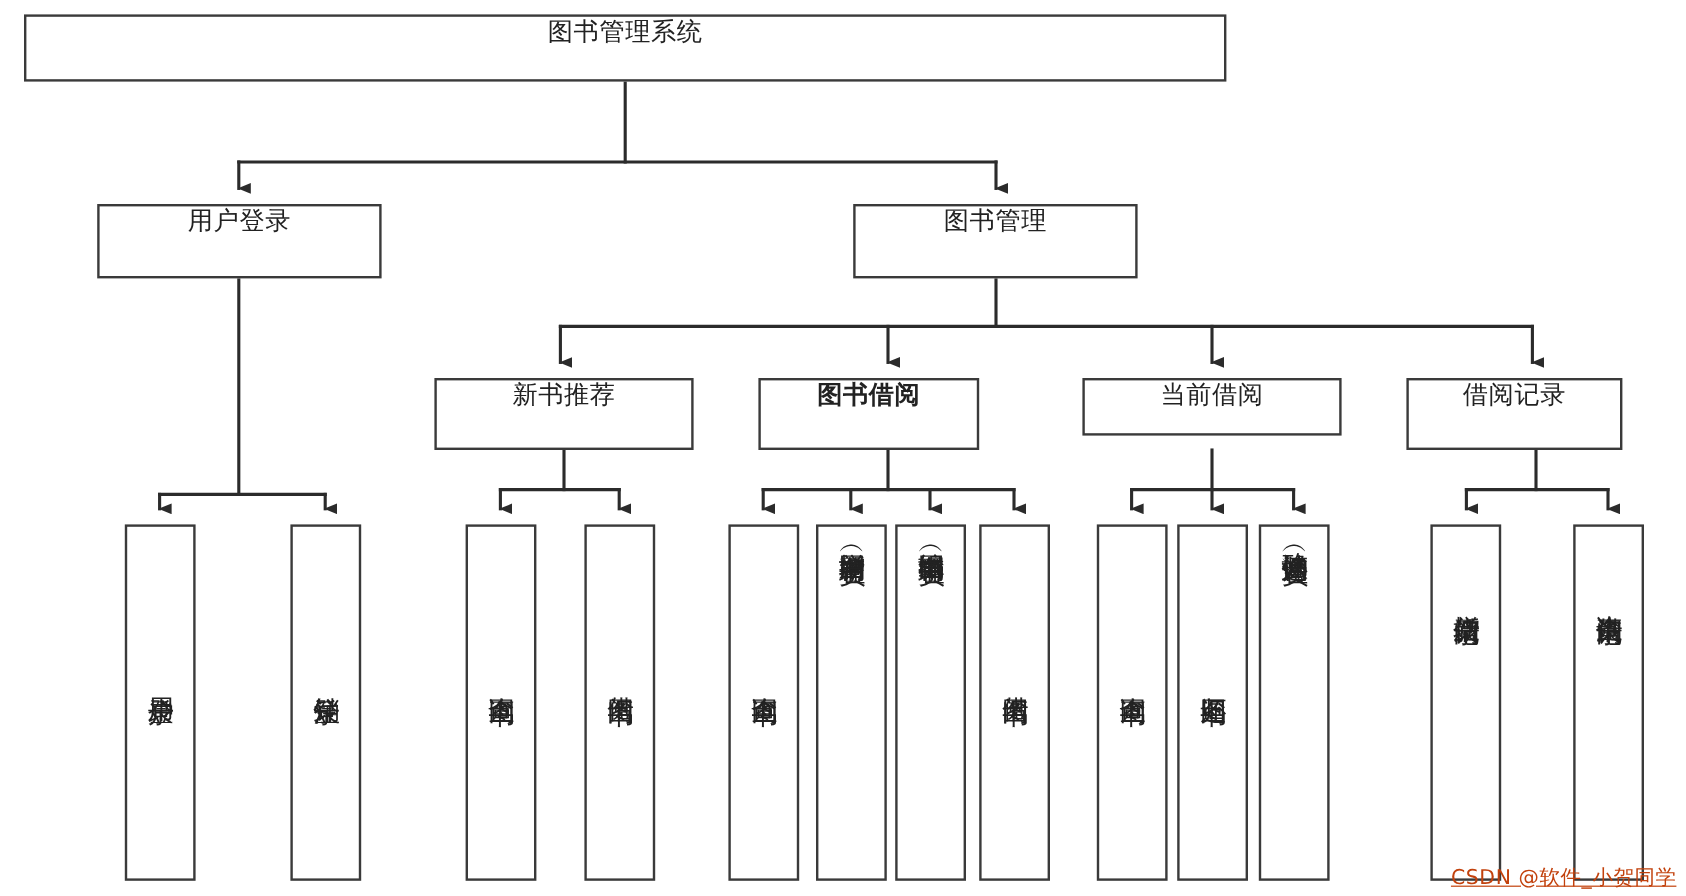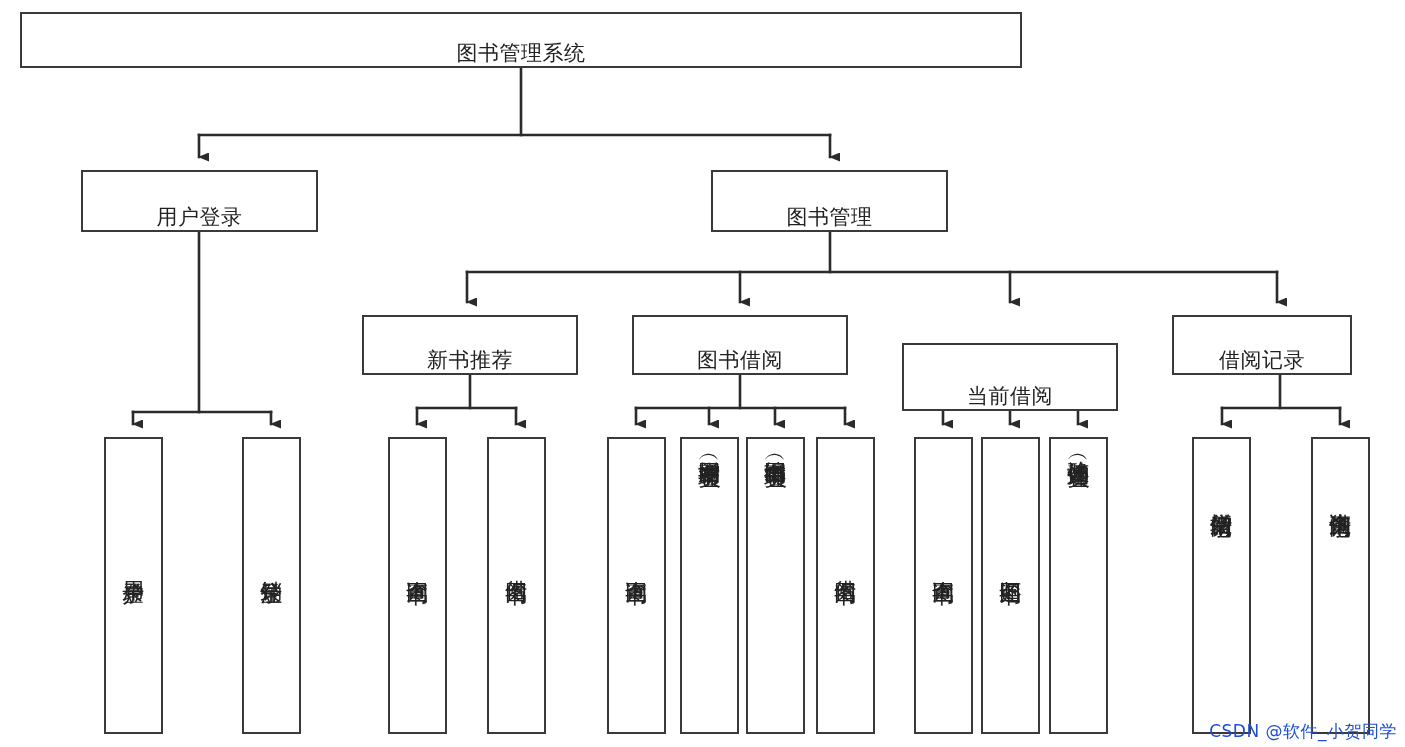--- a/index.html
+++ b/index.html
@@ -12,21 +12,21 @@
   }
   #stage{position:absolute;left:0;top:0;width:1405px;height:747px;}
   #edges{position:absolute;left:0;top:0;width:1405px;height:747px;pointer-events:none;}
 
   .node{
     position:absolute;
     box-sizing:border-box;
     background:#ffffff;
     border:2px solid #3a3a3a;
     display:flex;
-    align-items:flex-end;
+    align-items:flex-start;
     justify-content:center;
     color:#222;
   }
   .node .lbl{
     display:block;
     text-align:center;
     line-height:1.18;
     letter-spacing:0.5px;
   }
   .node.horiz .lbl{
@@ -48,23 +48,24 @@
     max-height:288px;
   }
   .node.vert.pad3 .lbl{padding-top:120px;}
   .node.vert.pad5 .lbl{padding-top:52px;}
 
   #watermark{
     position:absolute;
     right:8px;
     bottom:4px;
     font-size:17px;
-    color:#1d4ed8;
+    color:#c2410c;
     white-space:nowrap;
     letter-spacing:0.5px;
+    text-decoration:underline;
   }
 </style>
 </head>
 <body>
 
 <div id="stage">
 
   <svg id="edges" viewBox="0 0 1405 747" xmlns="http://www.w3.org/2000/svg">
     <defs>
       <marker id="ah" markerWidth="9" markerHeight="11" refX="4.5" refY="10" orient="auto" markerUnits="userSpaceOnUse">
@@ -122,24 +123,24 @@
   <div class="node horiz" style="left:81px;top:170px;width:237px;height:62px;">
     <span class="lbl">用户登录</span>
   </div>
   <div class="node horiz" style="left:362px;top:315px;width:216px;height:60px;">
     <span class="lbl">新书推荐</span>
   </div>
 
   <div class="node horiz" style="left:711px;top:170px;width:237px;height:62px;">
     <span class="lbl">图书管理</span>
   </div>
-  <div class="node horiz" style="left:632px;top:315px;width:216px;height:60px;">
+  <div class="node horiz" style="left:632px;top:315px;width:184px;height:60px;font-weight:bold;">
     <span class="lbl">图书借阅</span>
   </div>
-  <div class="node horiz" style="left:902px;top:315px;width:216px;height:68px;margin-top:28px;">
+  <div class="node horiz" style="left:902px;top:315px;width:216px;height:48px;">
     <span class="lbl">当前借阅</span>
   </div>
   <div class="node horiz" style="left:1172px;top:315px;width:180px;height:60px;">
     <span class="lbl">借阅记录</span>
   </div>
 
   <div class="node vert pad3" style="left:104px;top:437px;width:59px;height:297px;">
     <span class="lbl">用户登录</span>
   </div>
   <div class="node vert pad3" style="left:242px;top:437px;width:59px;height:297px;">

